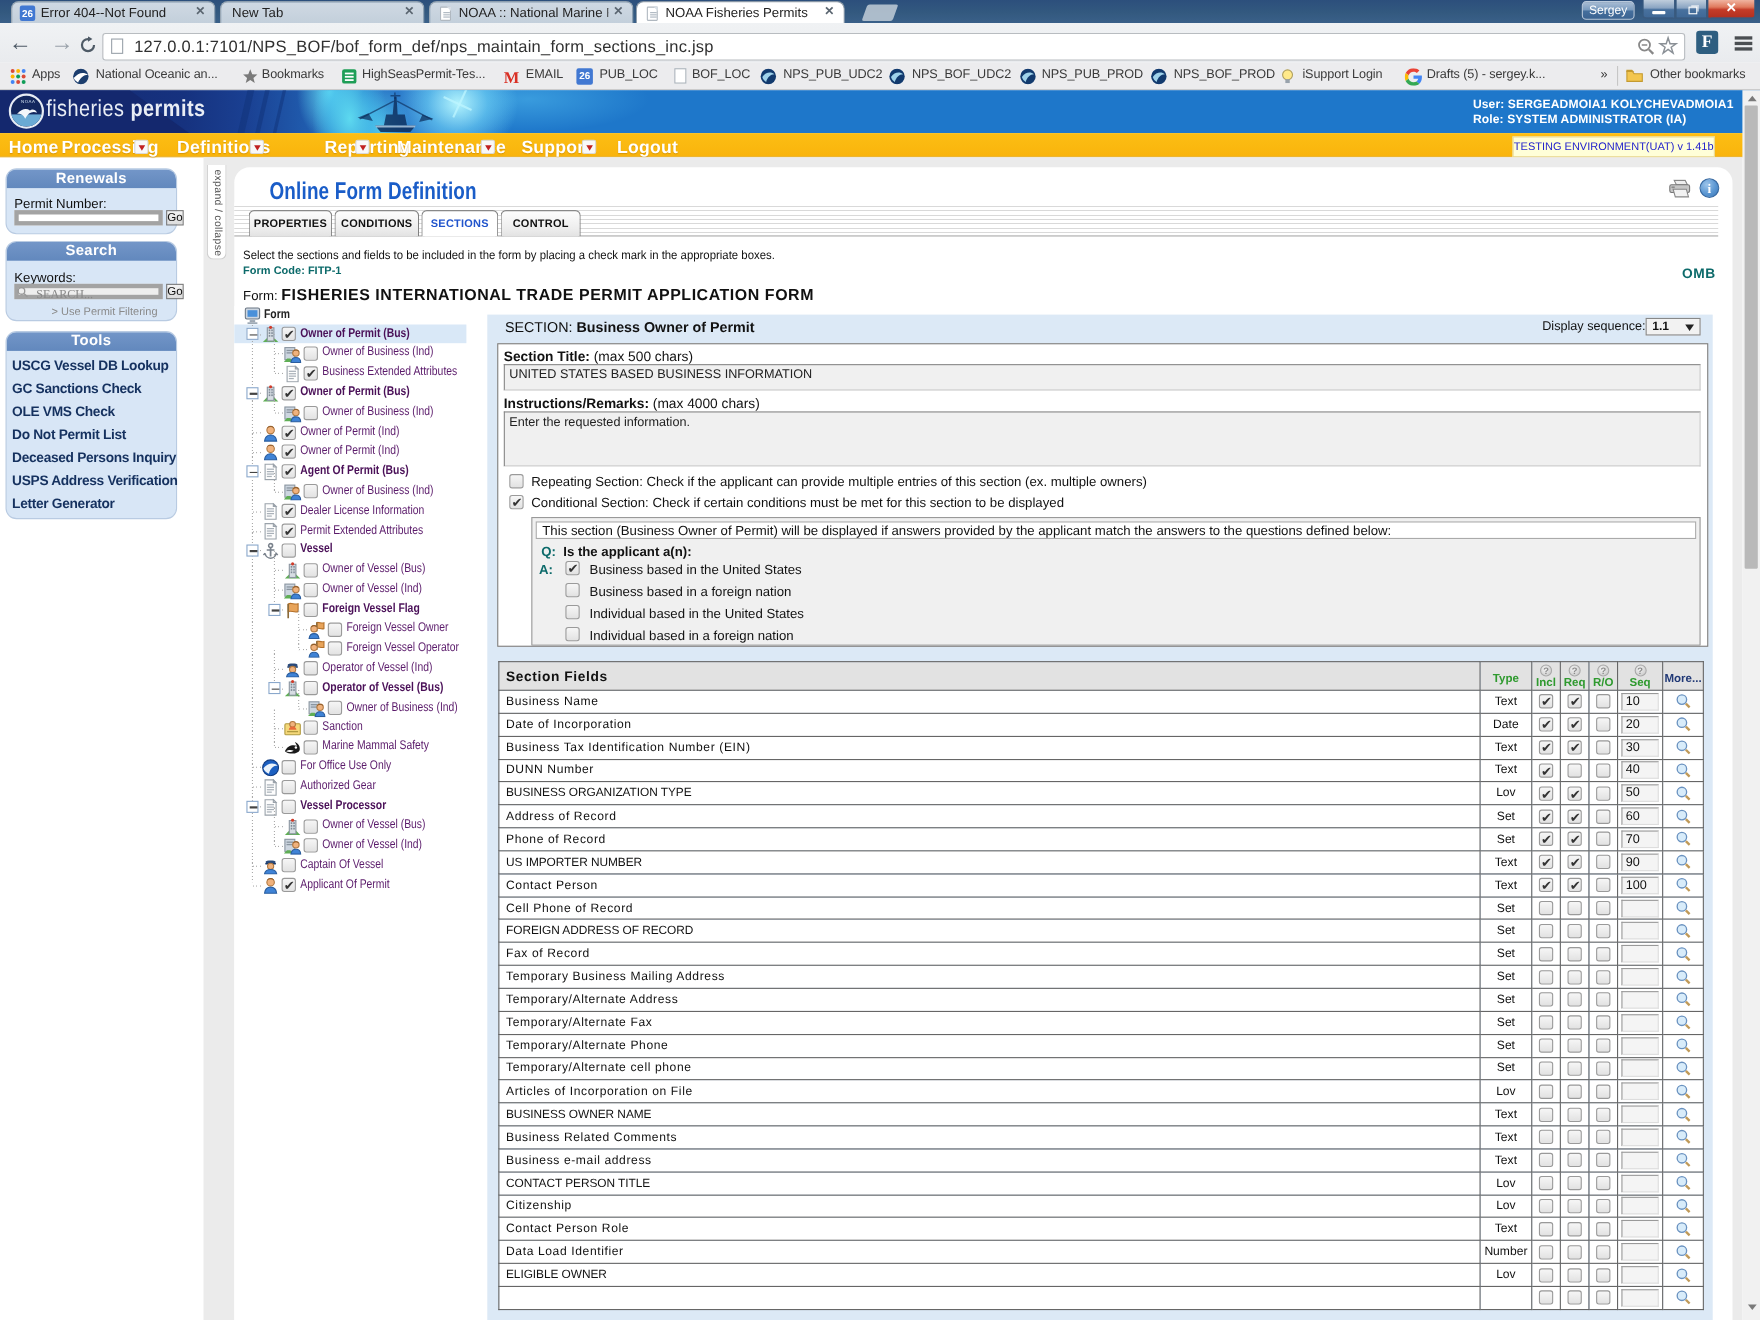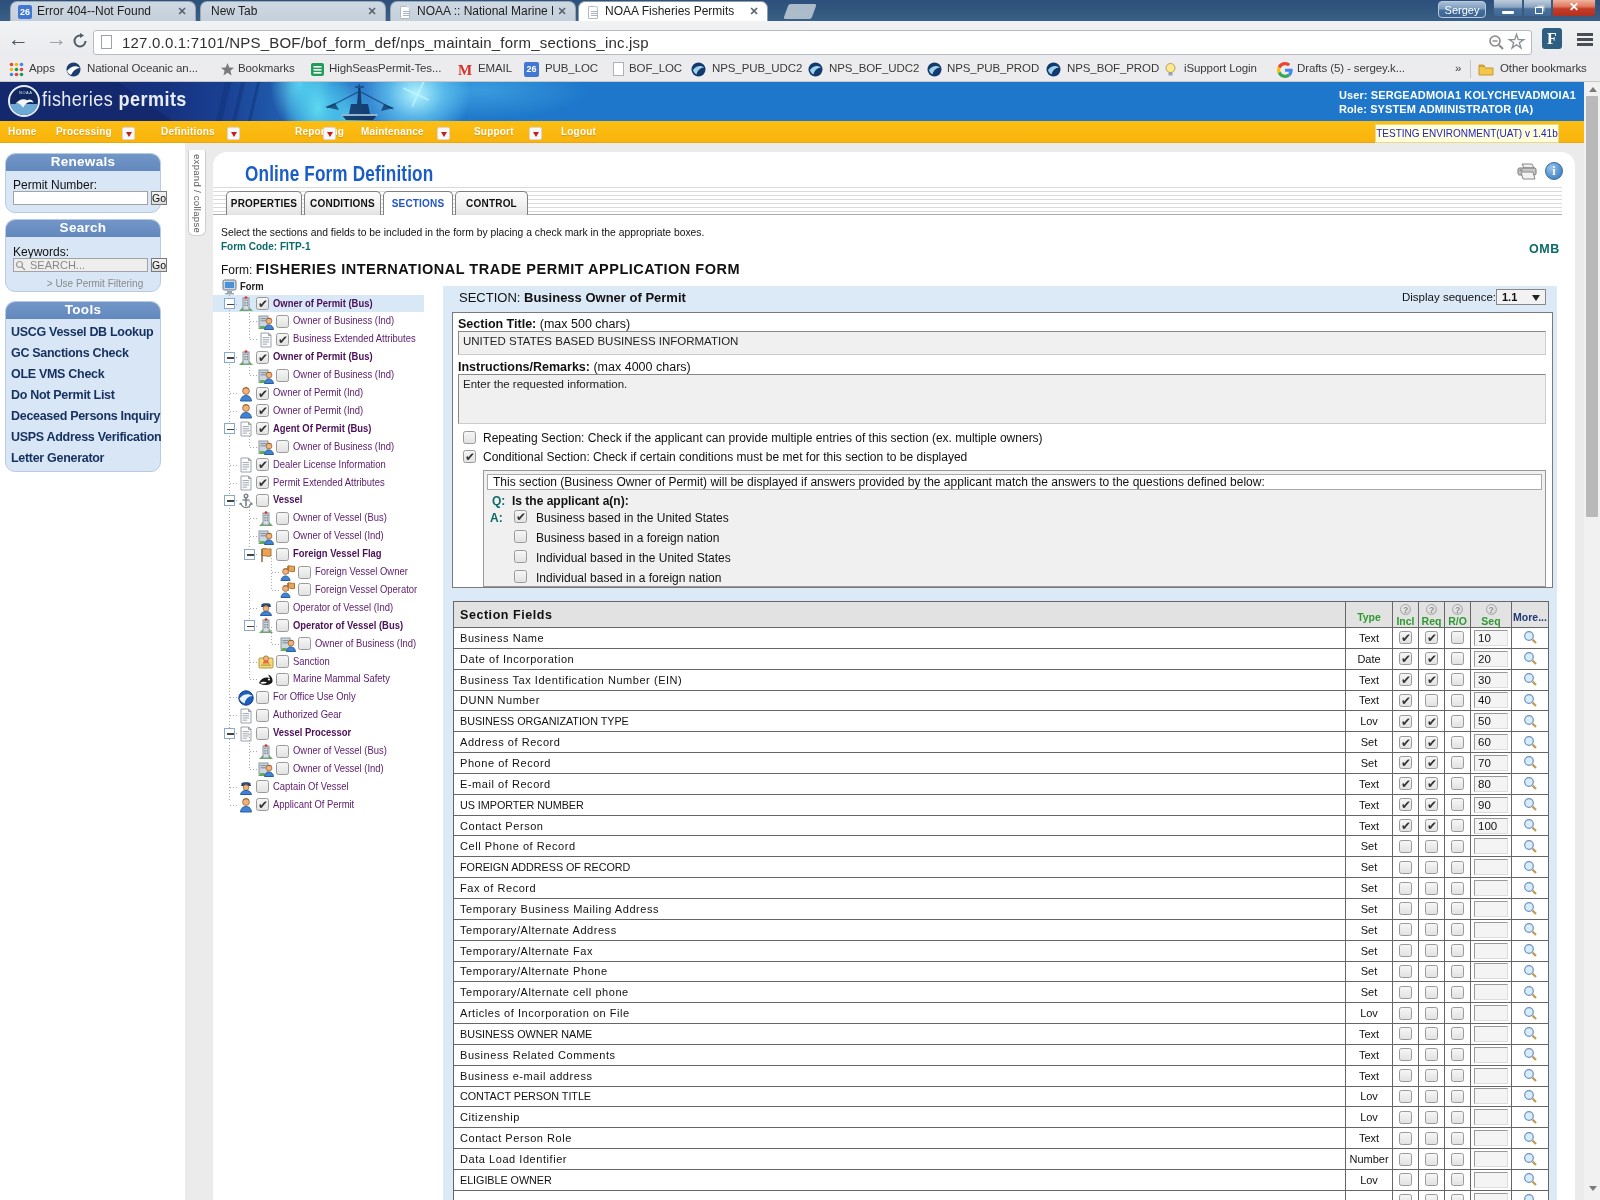--- a/index.html
+++ b/index.html
@@ -67,39 +67,39 @@
 .streak { position:absolute; top:-8px; width:6px; height:60px; background:rgba(15,50,120,.5); transform:rotate(13deg); }
 .navyblock { position:absolute; left:0; top:0; width:175px; height:39px; background:#14286e; clip-path:polygon(0 0,118px 0,172px 39px,0 39px); }
 #ship { position:absolute; left:305px; top:0px; width:110px; height:39px; }
 #noaalogo { left:8px; top:85px; width:32px; height:32px; border-radius:50%; background:#12275e; border:2px solid #e6ecf4; overflow:hidden; }
 #noaalogo .lower { position:absolute; left:0; bottom:0; width:100%; height:40%; background:#6aaad4; }
 #noaalogo .bird { position:absolute; left:1px; top:8px; width:26px; height:15px; }
 #bannertitle { left:42px; top:87px; font-size:21px; color:#e8edf5; letter-spacing:.5px; transform:scaleX(.86); transform-origin:0 0; }
 #userinfo { left:1339px; top:88px; font-size:11px; color:#fff; font-weight:bold; line-height:14px; letter-spacing:.1px; }
 
 #navbar { left:0; top:121px; width:1600px; height:22px; background:linear-gradient(180deg,#fcbe14 0%,#f9b40c 100%); border-bottom:1px solid #e8a70a; }
-.navitem { top:126px; color:#fff; font-weight:bold; font-size:10px; text-shadow:0 1px 1px rgba(180,120,0,.5); letter-spacing:.2px;}
+.navitem { top:126px; color:#fff; font-weight:bold; font-size:16px; text-shadow:0 1px 1px rgba(180,120,0,.5); letter-spacing:.2px;}
 .ddbox { top:127px; width:13px; height:13px; background:#f8f8f8; border:1px solid #d8d8d8; border-radius:2px; }
 .ddbox:before { content:""; position:absolute; left:2.5px; top:4px; border-style:solid; border-width:5px 3.5px 0 3.5px; border-color:#c02020 transparent transparent transparent; }
 #testenv { left:1375px; top:124px; width:184px; height:19px; background:#ffffd8; border:1px solid #e8d890; color:#2222cc; font-size:10px; text-align:center; line-height:17px; white-space:nowrap; }
 
 #graybackdrop { left:185px; top:143px; width:1399px; height:1057px; background:#ebebeb; }
 #scrollbar { left:1584px; top:82px; width:16px; height:1118px; background:#f1f1f1; }
 #sbthumb { left:1586px; top:96px; width:12px; height:421px; background:#b9b9b9; border-radius:1px;}
 #sbup { left:1589px; top:87px; width:0; height:0; border-style:solid; border-width:0 4px 5px 4px; border-color:transparent transparent #7a7a7a transparent; }
 #sbdown { left:1589px; top:1186px; width:0; height:0; border-style:solid; border-width:5px 4px 0 4px; border-color:#7a7a7a transparent transparent transparent; }
 
 
 .sbox { left:5px; width:156px; background:#d8e6f6; border:1px solid #b9cbe2; border-radius:10px; overflow:hidden; }
 .sboxhead { height:17px; background:linear-gradient(180deg,#7396c8 0%,#6288bd 100%); color:#fff; font-weight:bold; font-size:13.5px; text-align:center; line-height:16px; letter-spacing:.3px; }
 #renewals { top:153px; height:60px; }
 #searchbox { top:219px; height:73px; }
 #toolsbox { top:301px; height:171px; }
 .slabel { position:absolute; font-size:12px; color:#111; }
-.sinput { position:absolute; background:#fff; border:1px solid #a3a3a3; }
+.sinput { position:absolute; background:#fff; border:4px solid #a3a3a3;font-family:Liberation Serif, serif; }
 .gobtn { position:absolute; width:16px; height:14px; background:linear-gradient(180deg,#f4f4f4,#dcdcdc); border:1px solid #7a7a7a; font-size:10.5px; text-align:center; line-height:12px; color:#111; }
 .toollink { position:absolute; left:11px; color:#15315f; font-weight:bold; font-size:12.5px; letter-spacing:-.3px; white-space:nowrap; }
 
 #expandtab { left:188px; top:150px; width:18px; height:86px; background:#fff; border:1px solid #cfcfcf; border-top:none; border-radius:0 0 6px 6px; }
 #expandtab span { position:absolute; left:3px; top:4px; writing-mode:vertical-rl; font-size:9.5px; color:#555; letter-spacing:.3px; white-space:nowrap; }
 
 
 #panel { left:213px; top:152px; width:1362px; height:1048px; background:#fff; border-radius:14px 14px 0 0; }
 #pagetitle { left:245px; top:161px; font-size:22px; font-weight:bold; color:#1a5dc8; letter-spacing:.2px; transform:scaleX(.78); transform-origin:0 0; }
 #printer { left:1516px; top:163px; width:22px; height:17px; }
@@ -939,42 +939,20 @@
             <span class="seqin">70</span>
           </td>
           <td>
             <svg class="mag" width="15" height="15">
               <circle cx="6" cy="6" r="4.3" fill="#d8ecfa" stroke="#6a92c0" stroke-width="1.2"></circle>
               <line x1="9.6" y1="9.6" x2="13" y2="13" stroke="#c09a58" stroke-width="2.2"></line>
             </svg>
           </td>
         </tr>
         <tr>
-          <td class="namecol">E-mail of Record</td>
-          <td class="typecol">Text</td>
-          <td>
-            <span class="cbi c"></span>
-          </td>
-          <td>
-            <span class="cbi c"></span>
-          </td>
-          <td>
-            <span class="cbi"></span>
-          </td>
-          <td>
-            <span class="seqin">80</span>
-          </td>
-          <td>
-            <svg class="mag" width="15" height="15">
-              <circle cx="6" cy="6" r="4.3" fill="#d8ecfa" stroke="#6a92c0" stroke-width="1.2"></circle>
-              <line x1="9.6" y1="9.6" x2="13" y2="13" stroke="#c09a58" stroke-width="2.2"></line>
-            </svg>
-          </td>
-        </tr>
-        <tr>
           <td class="namecol capsn">US IMPORTER NUMBER</td>
           <td class="typecol">Text</td>
           <td>
             <span class="cbi c"></span>
           </td>
           <td>
             <span class="cbi c"></span>
           </td>
           <td>
             <span class="cbi"></span>

